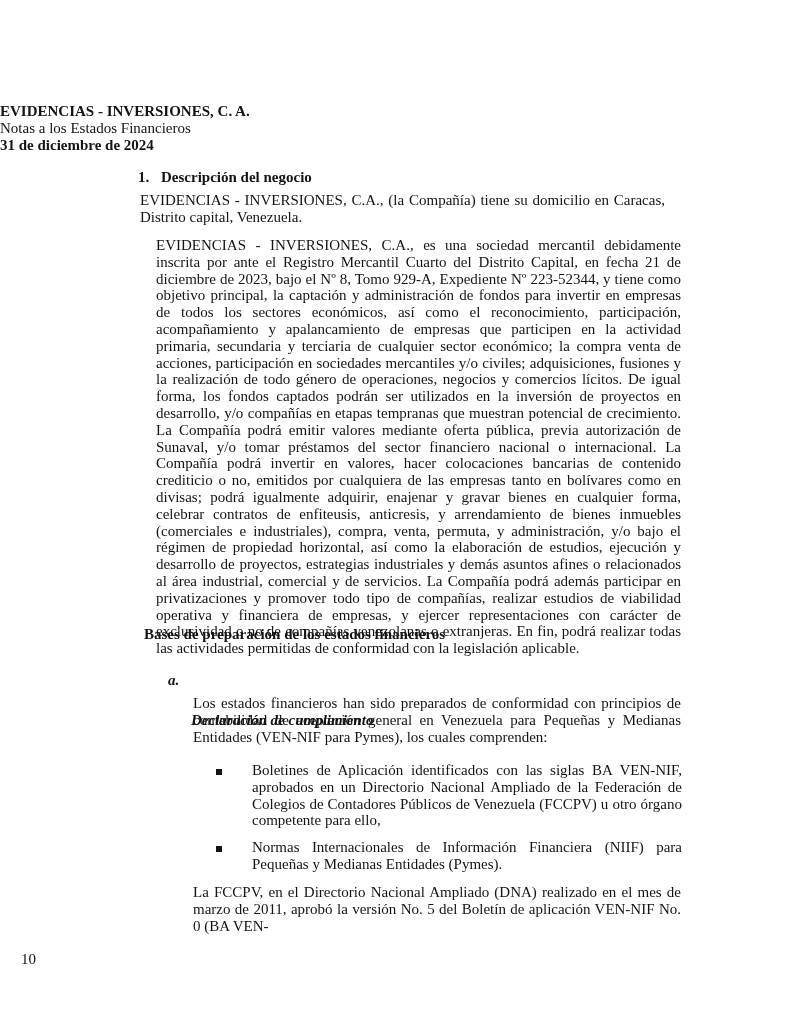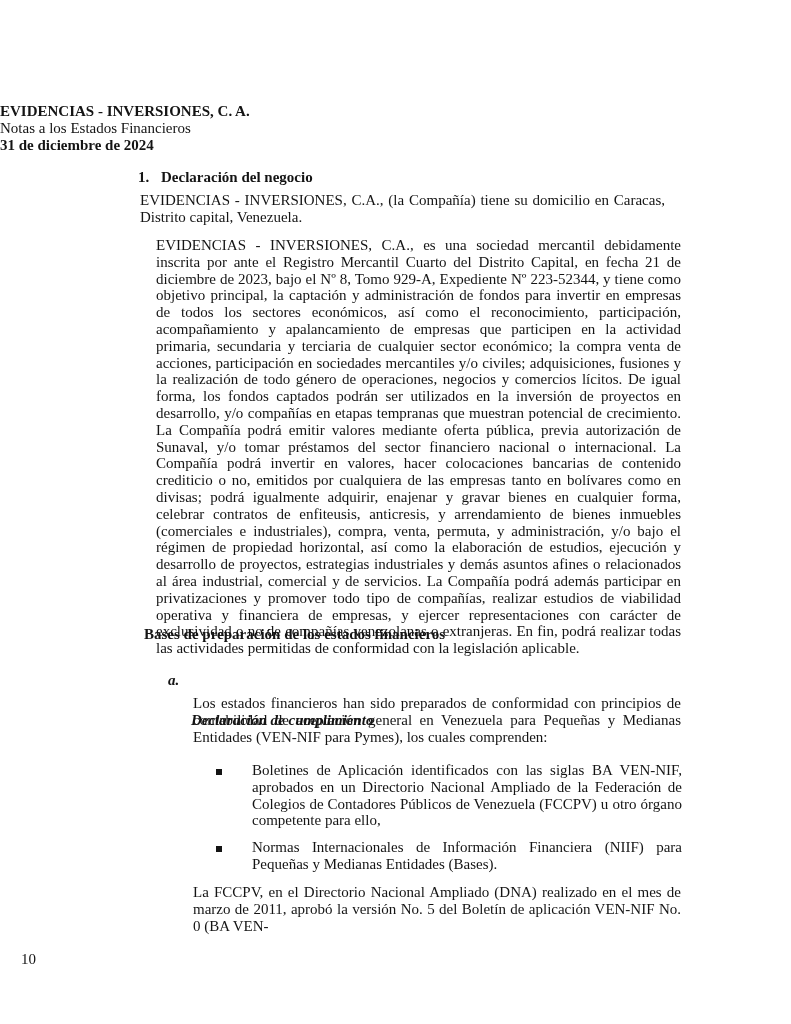--- a/index.html
+++ b/index.html
@@ -17,34 +17,34 @@
   .bullet-mark { width: 6px; height: 6px; background: #141414; }
 </style>
 </head>
 <body>
 
 <div class="abs center title" style="top:103px;">EVIDENCIAS - INVERSIONES, C. A.</div>
 <div class="abs center" style="top:120px;">Notas a los Estados Financieros</div>
 <div class="abs center" style="top:137px;font-weight:bold;">31 de diciembre de 2024</div>
 
 <div class="abs bold" style="top:169px; left:138px;">1.</div>
-<div class="abs bold" style="top:169px; left:161px;">Declaración del negocio</div>
+<div class="abs bold" style="top:169px; left:161px;">Descripción del negocio</div>
 
 <div class="abs just" style="top:192px; left:140px; width:525px;">EVIDENCIAS - INVERSIONES, C.A., (la Compañía) tiene su domicilio en Caracas, Distrito capital, Venezuela.</div>
 
 <div class="abs just" style="top:237px; left:156px; width:525px;">EVIDENCIAS - INVERSIONES, C.A., es una  sociedad mercantil debidamente inscrita por ante el Registro Mercantil  Cuarto del Distrito Capital, en fecha 21  de diciembre de 2023, bajo el Nº 8, Tomo 929-A, Expediente Nº 223-52344, y  tiene como objetivo principal,  la captación y administración de fondos para invertir en empresas de todos los sectores económicos, así como el reconocimiento, participación, acompañamiento y apalancamiento de empresas que participen en la actividad primaria, secundaria y terciaria de cualquier sector económico; la compra venta de acciones, participación en sociedades mercantiles y/o civiles; adquisiciones, fusiones y la realización de todo género de operaciones, negocios y comercios lícitos. De igual forma, los fondos captados podrán ser utilizados en la inversión de proyectos en desarrollo, y/o compañías en etapas tempranas que muestran potencial de crecimiento. La Compañía podrá emitir valores mediante oferta pública, previa autorización de Sunaval, y/o tomar préstamos del sector financiero nacional o internacional. La Compañía podrá invertir en valores, hacer colocaciones bancarias de contenido crediticio o no, emitidos por cualquiera de las empresas tanto en bolívares como en divisas; podrá igualmente adquirir, enajenar y gravar bienes en cualquier forma, celebrar contratos de enfiteusis, anticresis, y arrendamiento de bienes inmuebles (comerciales e industriales), compra, venta, permuta, y administración, y/o bajo el régimen de propiedad horizontal, así como la elaboración de estudios, ejecución y desarrollo de proyectos, estrategias industriales y demás asuntos afines o relacionados al área industrial, comercial y de servicios. La Compañía podrá además participar en privatizaciones y promover todo tipo de compañías, realizar estudios de viabilidad operativa y financiera de empresas, y ejercer representaciones con carácter de exclusividad o no de compañías venezolanas o extranjeras. En fin, podrá realizar todas las actividades permitidas de conformidad con la legislación aplicable.</div>
 
 <div class="abs bold" style="top:626px; left:144px;text-align:right;">Bases de preparación de los estados financieros</div>
 
 <div class="abs bi" style="top:672px; left:168px;">a.</div>
 <div class="abs bi" style="top:672px; left:191px;margin-top:40px;">Declaración de cumplimiento</div>
 
 <div class="abs just" style="top:695px; left:193px; width:488px;">Los estados financieros han sido preparados de conformidad con principios de contabilidad de aceptación general en Venezuela para Pequeñas y Medianas Entidades (VEN-NIF para Pymes), los cuales comprenden:</div>
 
 <div class="abs bullet-mark" style="top:769px; left:216px;"></div>
 <div class="abs just" style="top:762px; left:252px; width:430px;">Boletines de Aplicación identificados con las siglas BA VEN-NIF, aprobados en un Directorio Nacional Ampliado de la Federación de Colegios de Contadores Públicos de Venezuela (FCCPV) u otro órgano competente para ello,</div>
 
 <div class="abs bullet-mark" style="top:846px; left:216px;"></div>
-<div class="abs just" style="top:839px; left:252px; width:430px;">Normas Internacionales de Información Financiera (NIIF) para Pequeñas y Medianas Entidades (Bases).</div>
+<div class="abs just" style="top:839px; left:252px; width:430px;">Normas Internacionales de Información Financiera (NIIF) para Pequeñas y Medianas Entidades (Pymes).</div>
 
 <div class="abs just" style="top:884px; left:193px; width:488px;">La FCCPV, en el Directorio Nacional Ampliado (DNA) realizado en el mes de marzo de 2011, aprobó la versión No. 5 del Boletín de aplicación VEN-NIF No. 0 (BA VEN-</div>
 
 <div class="abs center" style="top:951px;padding-left:21px;">10</div>
 
 </body></html>

